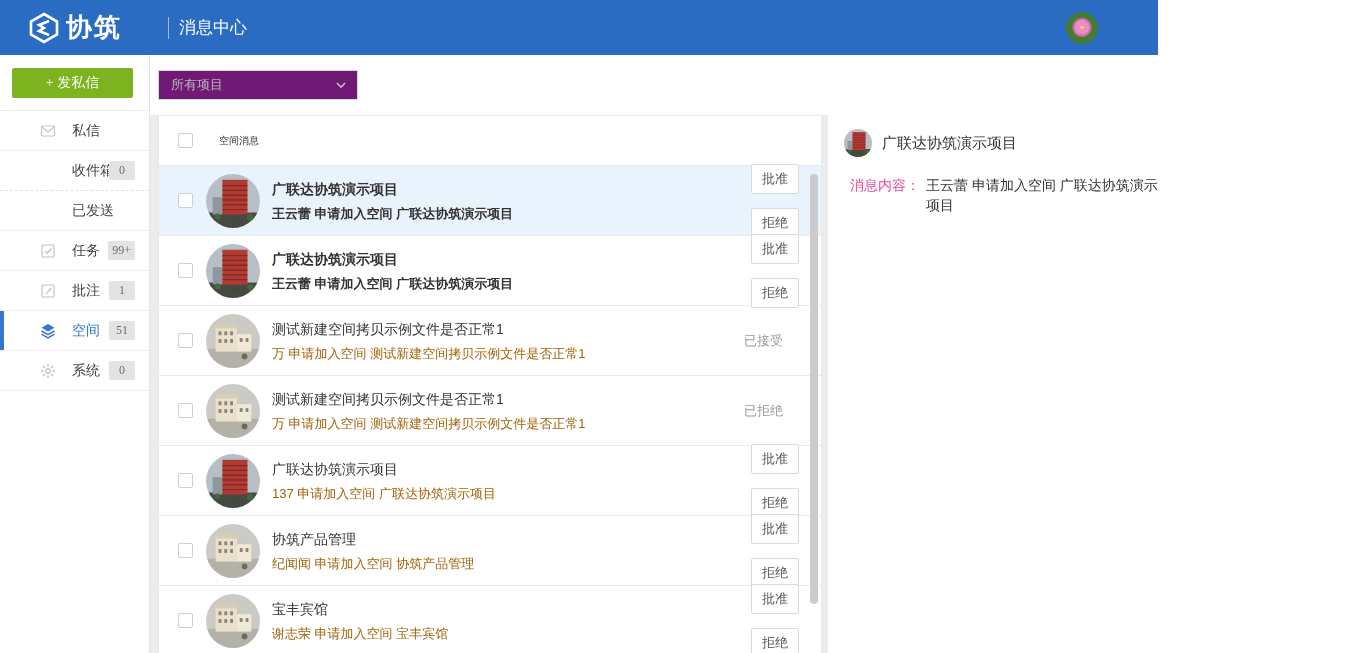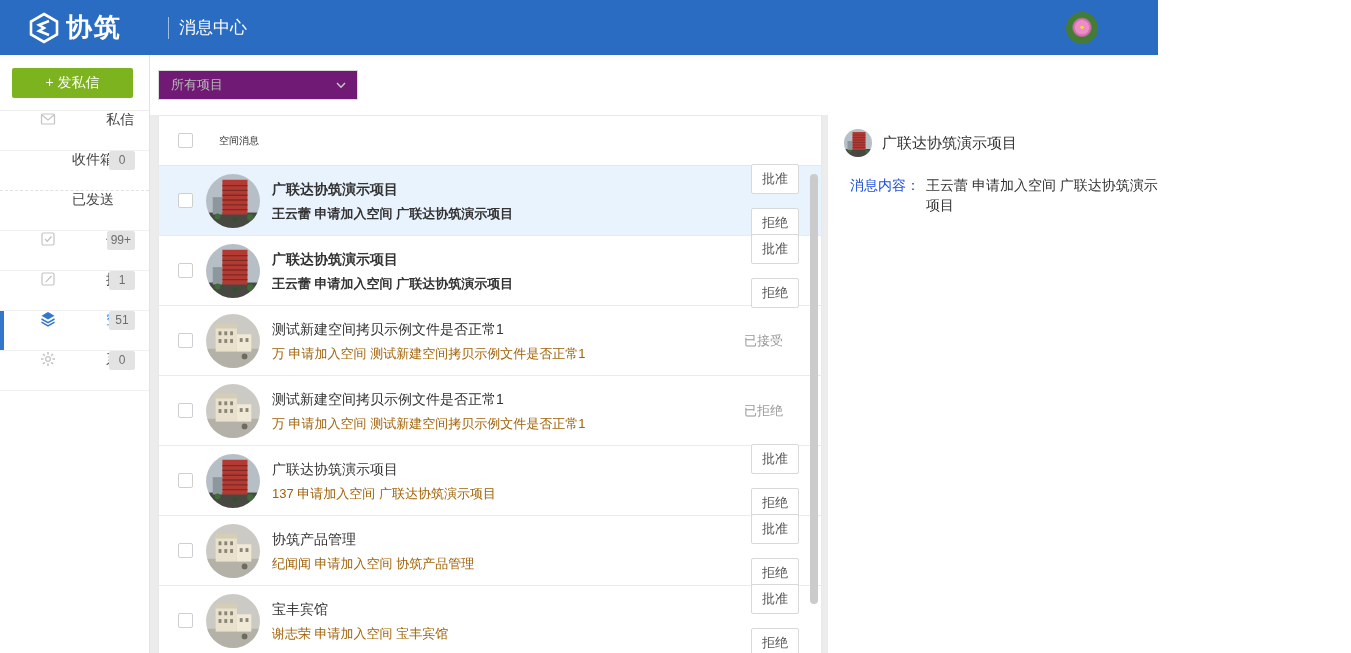--- a/index.html
+++ b/index.html
@@ -13,26 +13,26 @@
   .logo-icon { width:32px; height:32px; display:inline-flex; }
   .logo-text { color:#fff; font-size:26px; font-weight:bold; margin-left:6px; letter-spacing:2px; }
   .topbar-divider { width:1px; height:22px; background:rgba(255,255,255,.55); margin-left:46px; }
   .topbar-title { color:#fff; font-size:17px; margin-left:10px; }
   .topbar-spacer { flex:1; }
   .user-avatar { width:32px; height:32px; border-radius:50%; margin-right:60px; cursor:pointer;
     background:radial-gradient(circle at 50% 48%, #f6d23e 0 7%, #ee8cc9 8% 30%, #d972b4 31% 36%, #447c37 44% 72%, #356e2e 100%); }
 
   
   .body { flex:1; display:flex; min-height:0; }
-  .sidebar { width:150px; background:#fff; border-right:1px solid #e3e3e3; flex:0 0 150px; }
+  .sidebar { width:150px; background:#fff; border-right:1px solid #e3e3e3; flex:0 0 150px;font-family:Liberation Serif, serif; }
   .compose-wrap { padding:13px 0 12px 12px; border-bottom:1px solid #ededed; }
   .compose-btn { width:121px; height:30px; background:#7db31e; color:#fff; border:none; border-radius:2px;
     font-size:14px; cursor:pointer; font-family:inherit; }
-  .side-item { height:40px; display:flex; align-items:flex-start; font-size:14px; color:#444;
-    border-bottom:1px solid #f0f0f0; cursor:pointer; position:relative;gap:34px; }
+  .side-item { height:40px; display:flex; align-items:center; font-size:14px; color:#444;
+    border-bottom:1px solid #f0f0f0; cursor:pointer; position:relative; }
   .side-item.child { border-bottom:1px solid #f0f0f0; }
   .side-item.child.dashed { border-bottom:1px dashed #e2e2e2; }
   .s-icon { width:16px; height:16px; margin-left:40px; color:#c3c3c3; display:inline-flex; }
   .s-icon svg { width:16px; height:16px; }
   .side-item.child .s-label { margin-left:72px; }
   .s-label { margin-left:16px; }
   .s-badge { position:absolute; right:14px; min-width:26px; height:19px; line-height:19px; text-align:center;
     background:#e3e3e3; color:#6e6e6e; font-size:12px; border-radius:2px; padding:0 4px; }
   .side-item.active { color:#3377cc; }
   .side-item.active .s-icon { color:#3377cc; }
@@ -73,21 +73,21 @@
     border-radius:4px; cursor:pointer; }
 
   .gutter { width:6px; flex:0 0 6px; }
   .detail-panel { flex:1; background:#fff; min-width:0; padding:14px 0 0 16px; }
   .detail-head { display:flex; align-items:center; }
   .detail-avatar { width:28px; height:28px; border-radius:50%; overflow:hidden; flex:0 0 28px; }
   .detail-avatar svg { width:28px; height:28px; display:block; }
   .detail-title { font-size:15px; color:#333; margin-left:10px; }
   .detail-row { display:flex; margin-top:18px; font-size:14px; line-height:20px; }
   .detail-row + .detail-row { margin-top:12px; }
-  .detail-label { width:76px; text-align:right; color:#1d4ed8; flex:0 0 76px; }
+  .detail-label { width:76px; text-align:right; color:#ec4899; flex:0 0 76px; }
   .detail-value { color:#333; margin-left:6px; }
   .detail-value.muted { color:#999; }
 </style>
 </head>
 <body>
 
 <div class="page">
 
   <div class="topbar">
     <div class="logo-wrap">

